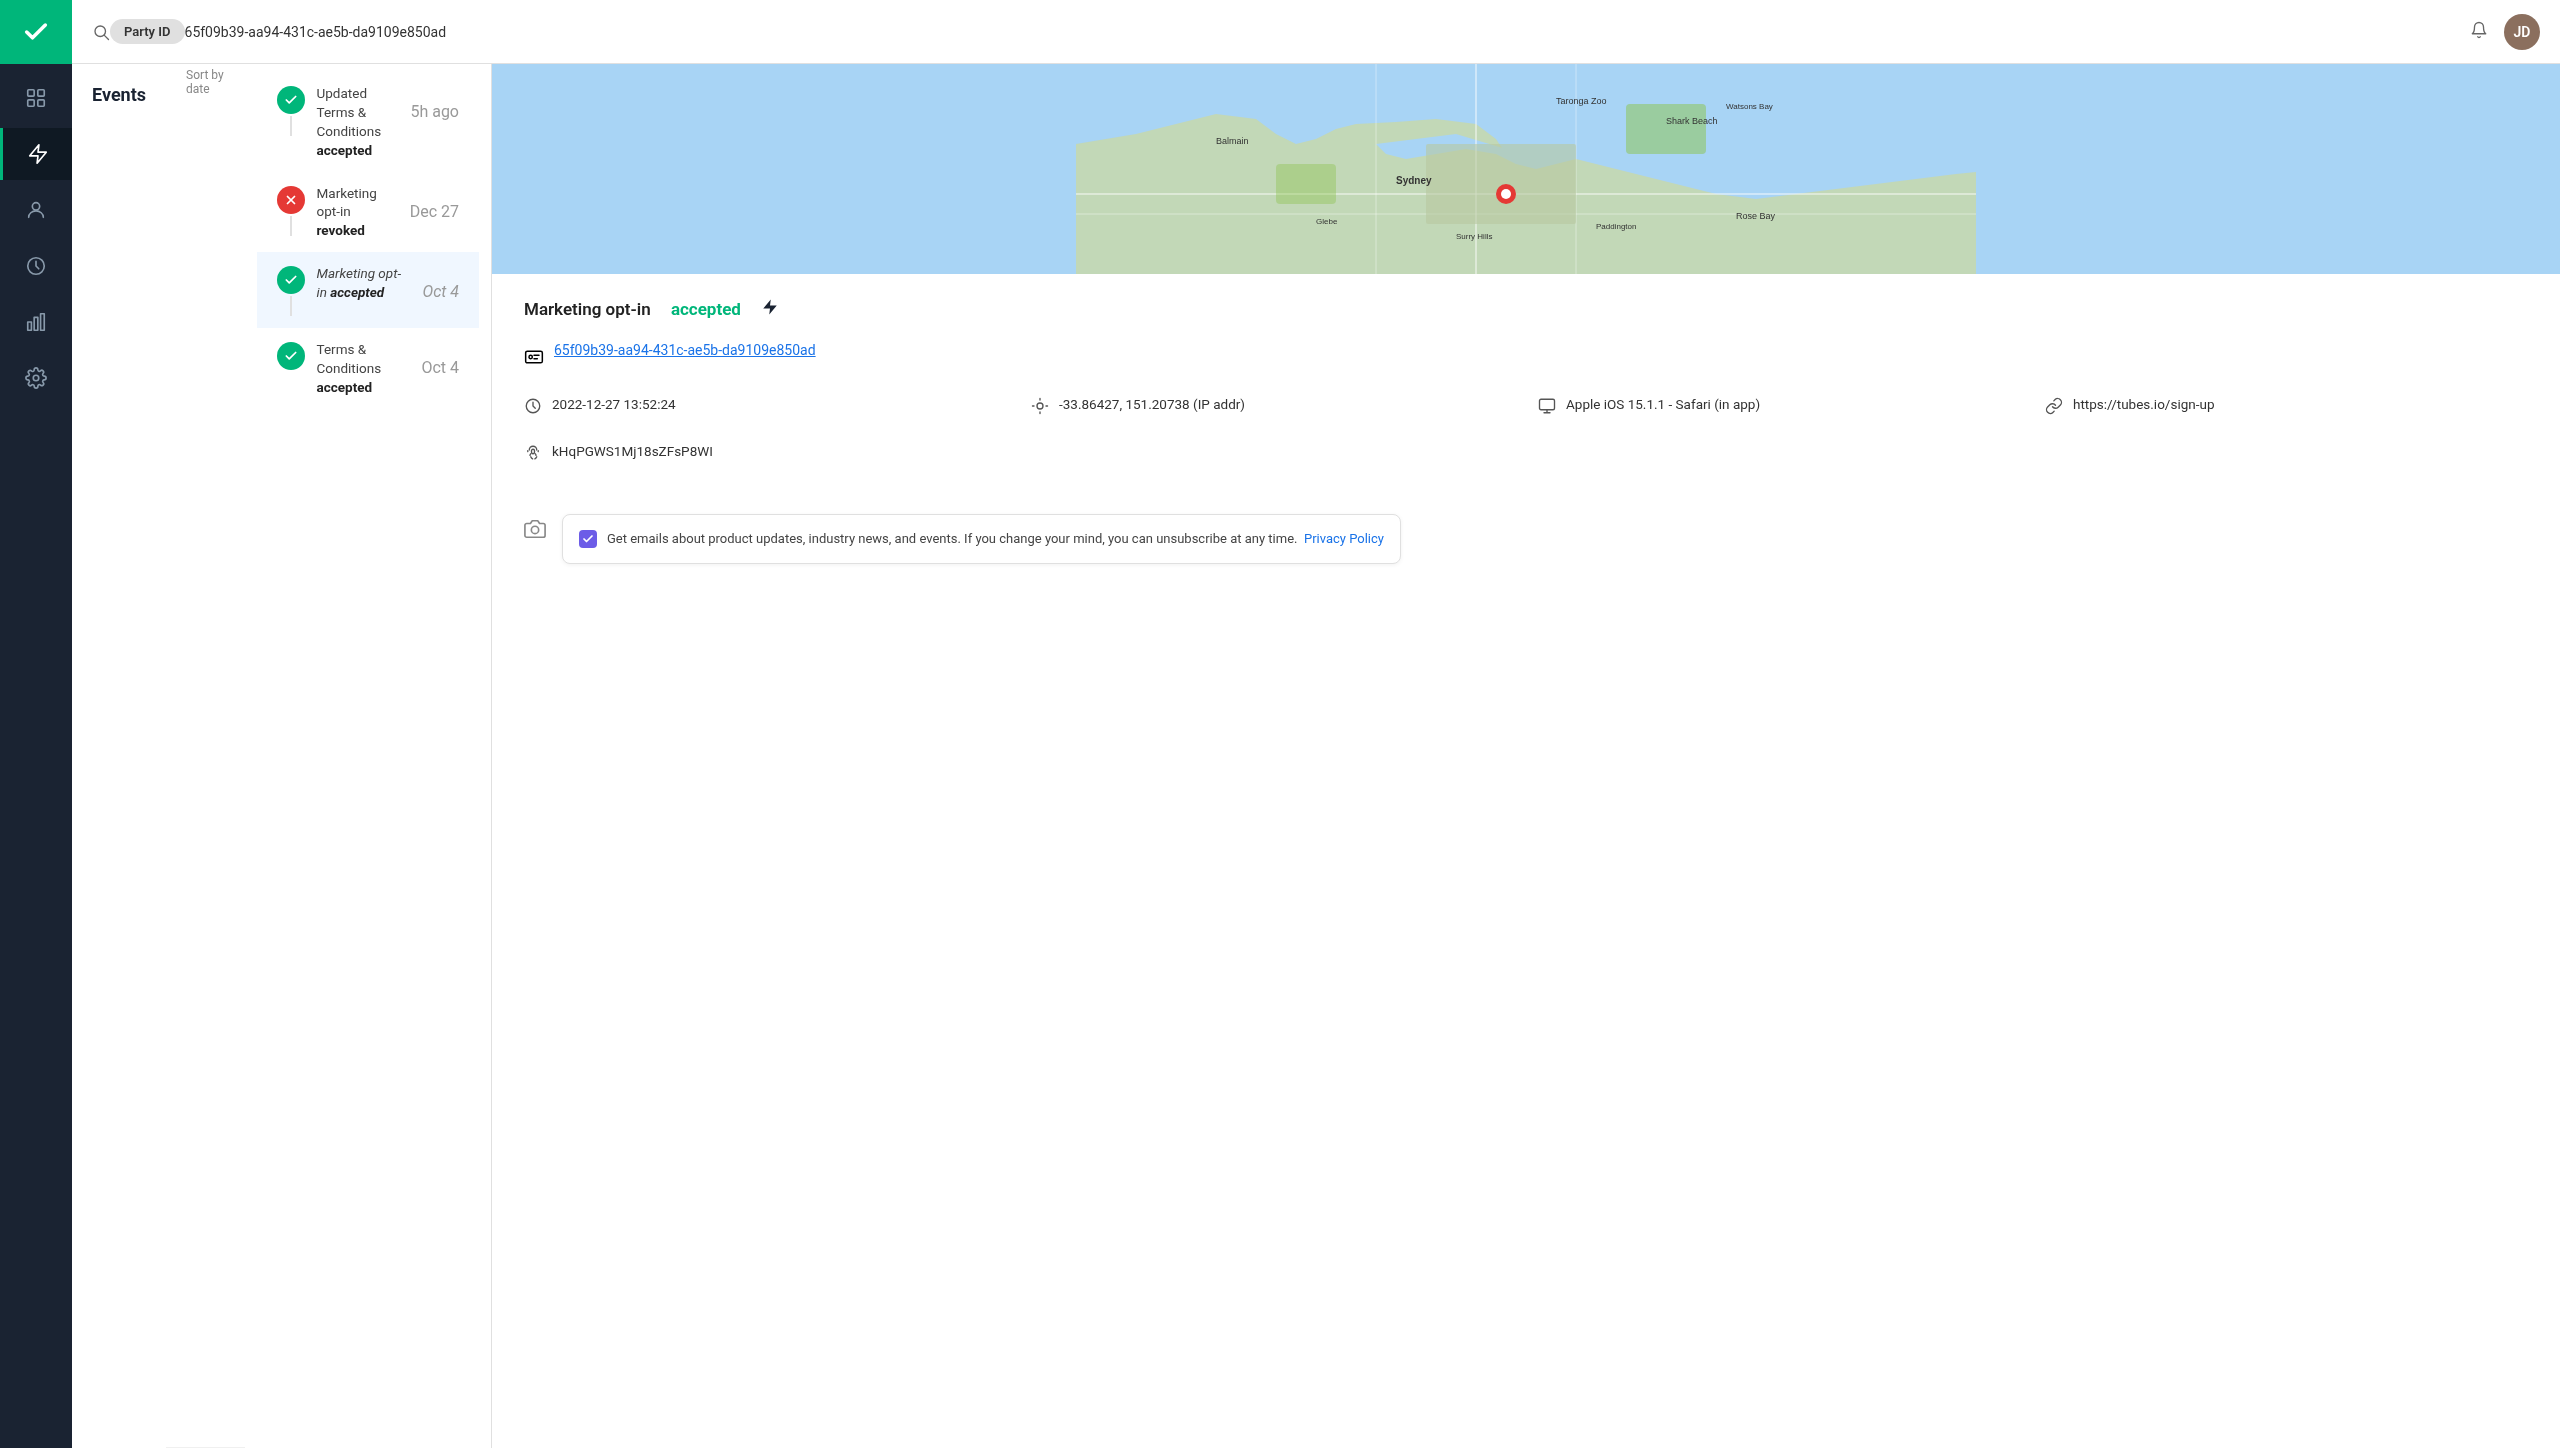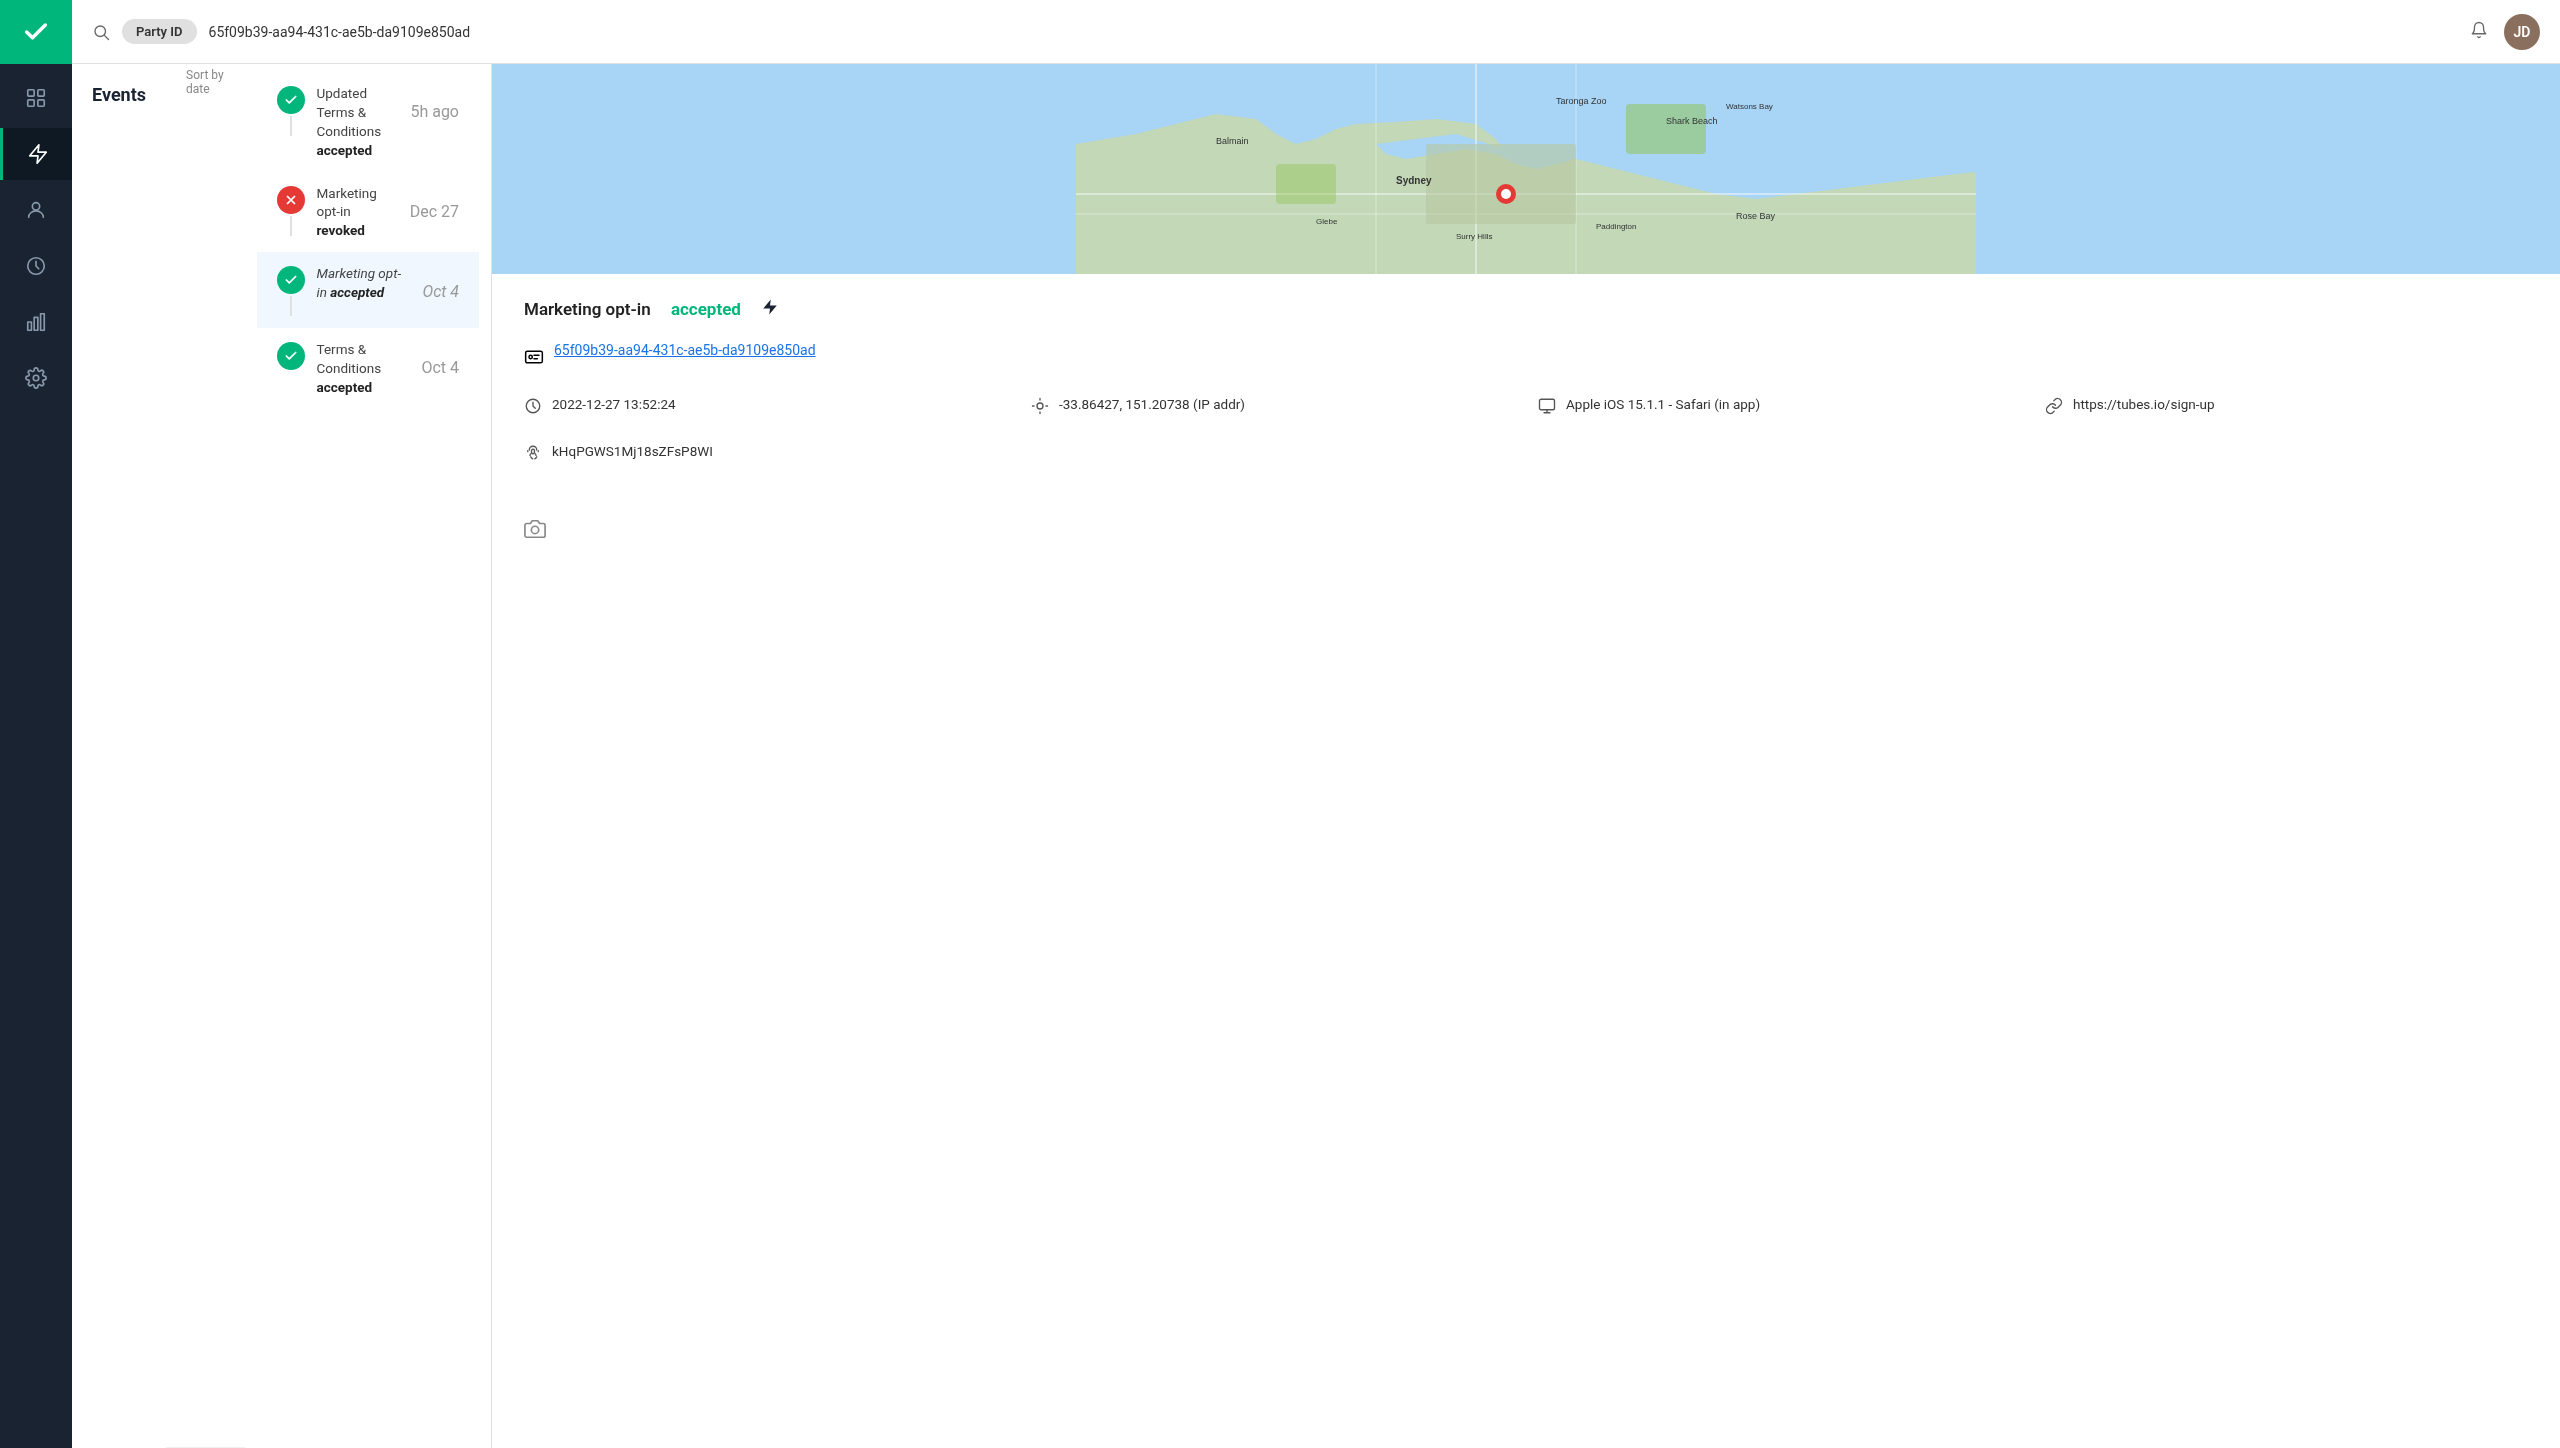--- a/index.html
+++ b/index.html
@@ -53,21 +53,20 @@
     .sidebar-item svg { width: 22px; height: 22px; }
 
     
     .header {
       height: 64px;
       background: #fff;
       border-bottom: 1px solid #e0e0e0;
       display: flex;
       align-items: center;
       padding: 0 20px;
-      gap: 12px;
       flex-shrink: 0;
     }
     .search-icon-wrap {
       color: #666;
       display: flex;
       align-items: center;
     }
     .party-id-badge {
       background: #e0e0e0;
       border-radius: 16px;
@@ -598,19 +597,30 @@
           <span class="detail-row-text">kHqPGWS1Mj18sZFsP8WI</span>
         </div>
 
         <div class="consent-section">
           <span class="consent-icon">
             <svg class="icon-svg" style="width:22px;height:22px;" viewBox="0 0 24 24">
               <path d="M23 19a2 2 0 0 1-2 2H3a2 2 0 0 1-2-2V8a2 2 0 0 1 2-2h4l2-3h6l2 3h4a2 2 0 0 1 2 2z"></path>
               <circle cx="12" cy="13" r="4"></circle>
             </svg>
           </span>
+          <div class="consent-box">
+            <div class="consent-checkbox">
+              <svg width="12" height="12" viewBox="0 0 24 24" fill="none" stroke="white" stroke-width="3.5" stroke-linecap="round" stroke-linejoin="round">
+                  <polyline points="20 6 9 17 4 12"></polyline>
+                </svg>
+            </div>
+            <div class="consent-text">
+              <span>Get emails about product updates, industry news, and events. If you change your mind, you can unsubscribe at any time.</span>
+              &nbsp;<span class="privacy-link">Privacy Policy</span>
+            </div>
+          </div>
         </div>
 
       </div>
     </div>
 
   </div>
 </div>
 
 </body></html>

